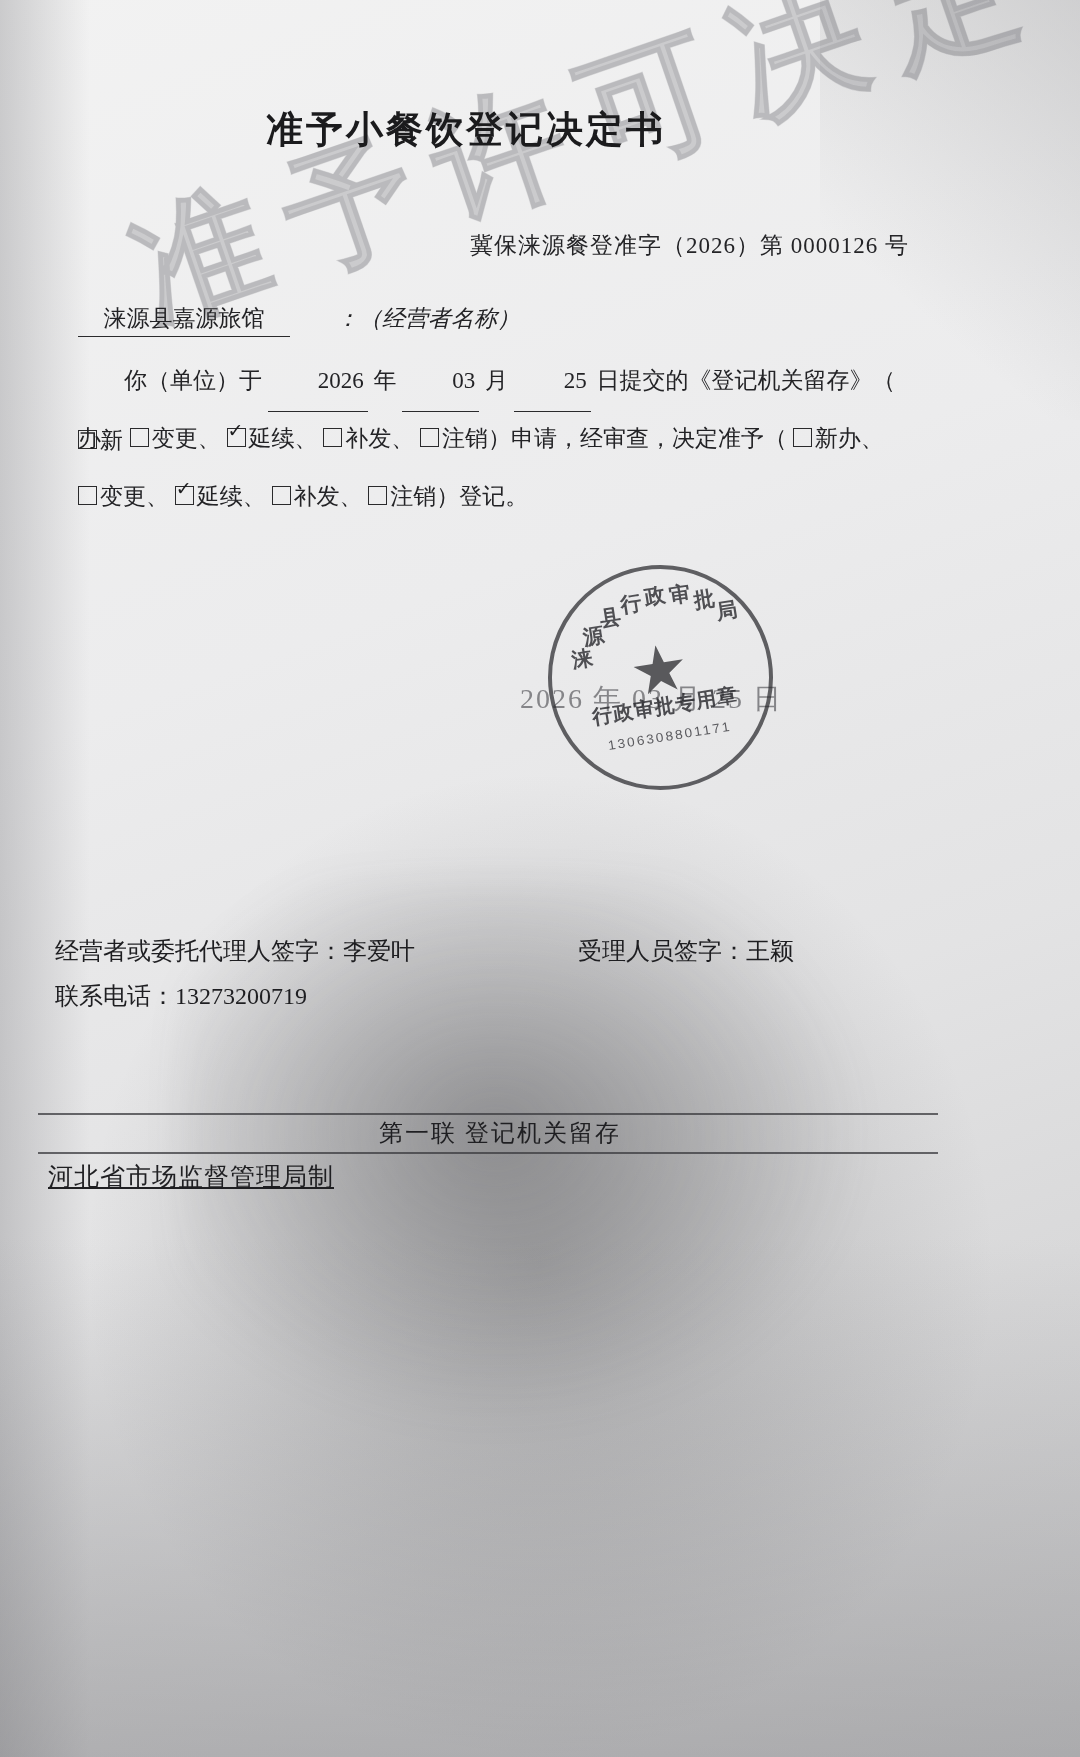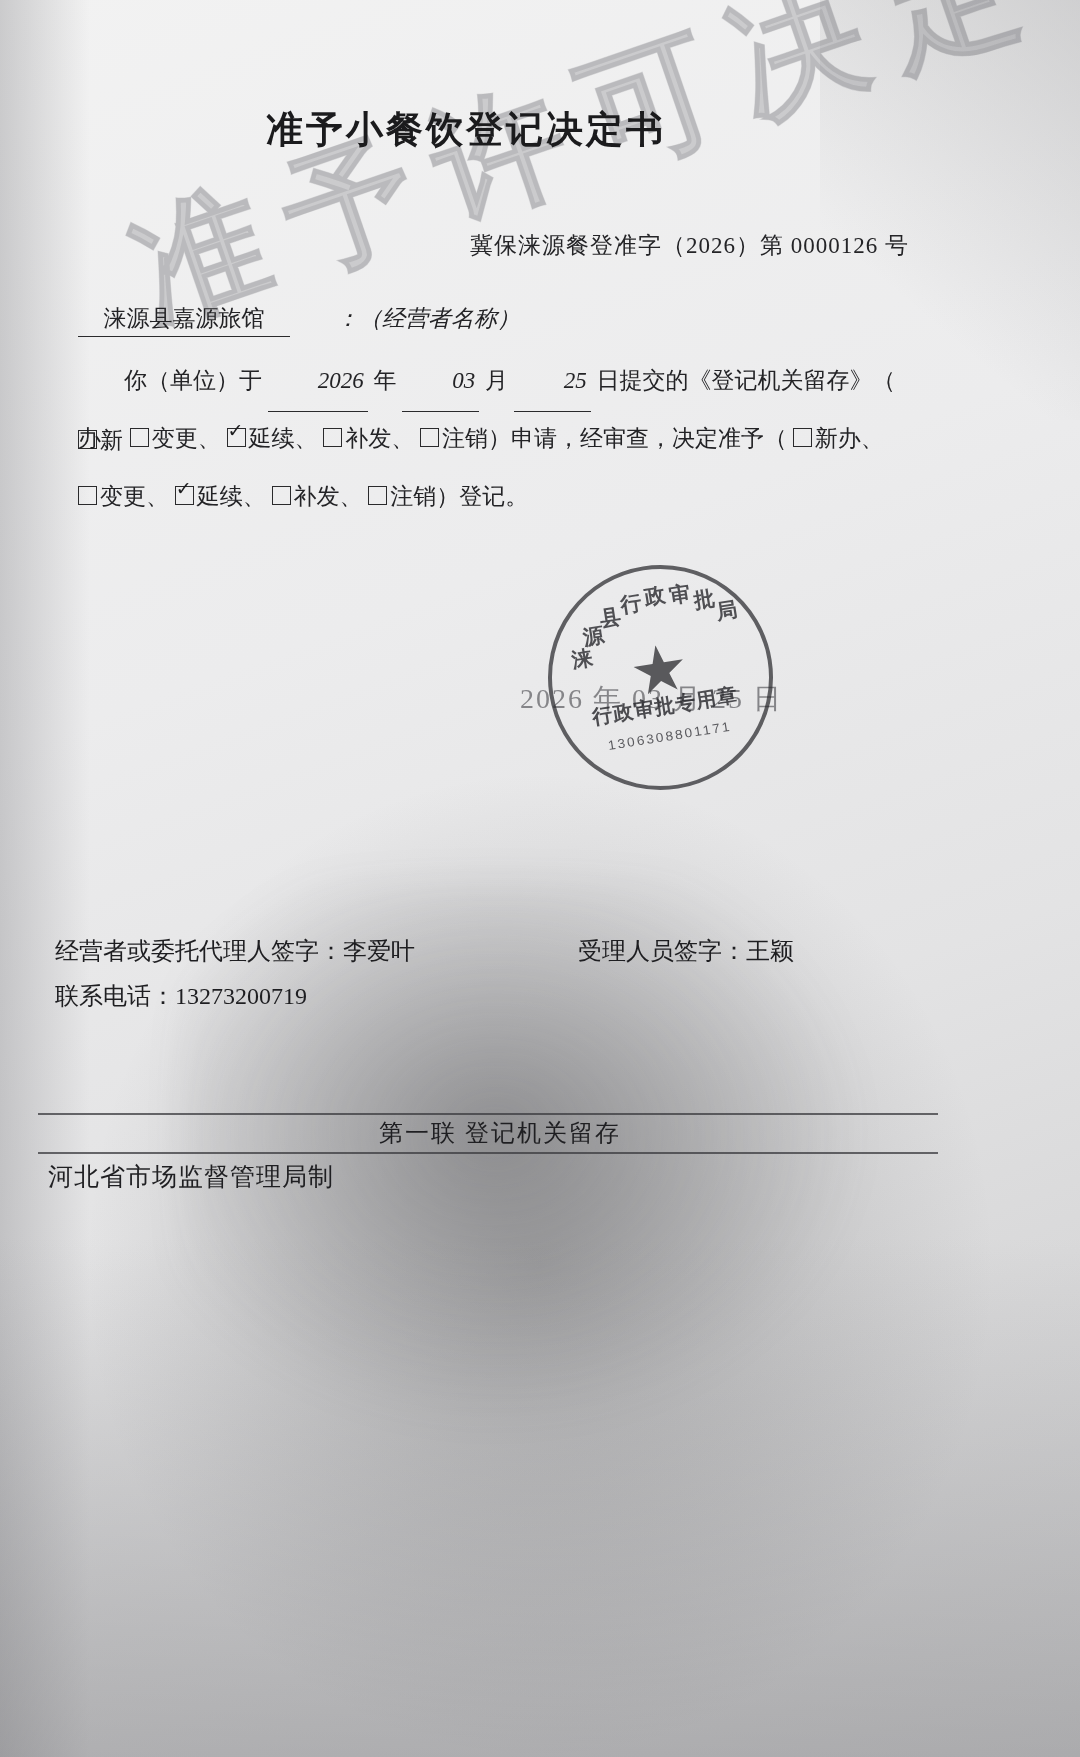--- a/index.html
+++ b/index.html
@@ -108,21 +108,20 @@
   .para.l1 { top: 352px; text-indent: 46px; }
   .para.l2 { top: 410px; }
   .para.l3 { top: 468px; }
 
   .fill {
     display: inline-block;
     border-bottom: 1.4px solid #2a2a2c;
     text-align: right;
     padding: 0 4px 1px 4px;
     min-width: 62px;
-    font-style: italic;
   }
   .fill.wide { min-width: 86px; }
 
   .cbox {
     display: inline-block;
     width: 17px;
     height: 17px;
     border: 1.5px solid #2a2a2c;
     position: relative;
     top: 1px;
@@ -250,20 +249,21 @@
     letter-spacing: 2px;
     color: #1f1f22;
   }
   .footer-issuer {
     position: absolute;
     left: 48px;
     top: 1160px;
     font-size: 25px;
     letter-spacing: 1px;
     color: #1f1f22;
+    text-decoration: underline;
   }
 </style>
 </head>
 <body>
 
 <div id="page">
 
   <div class="shade-left"></div>
   <div class="shade-top-right"></div>
   <div class="shade-blob"></div>

